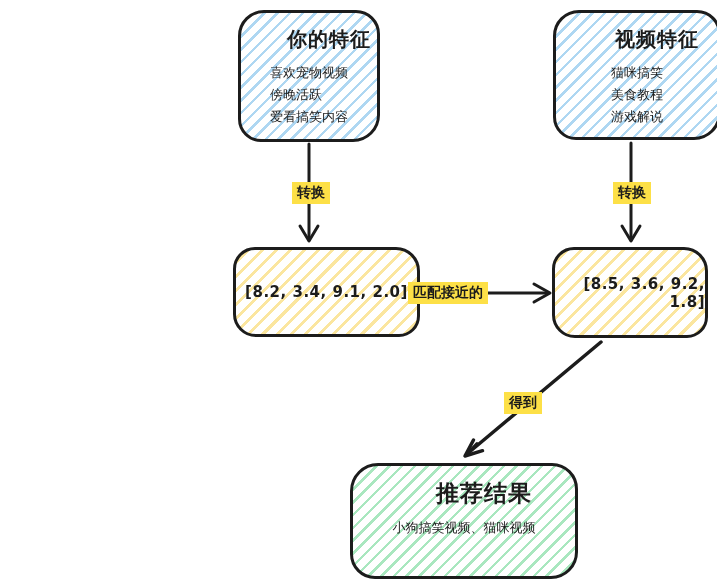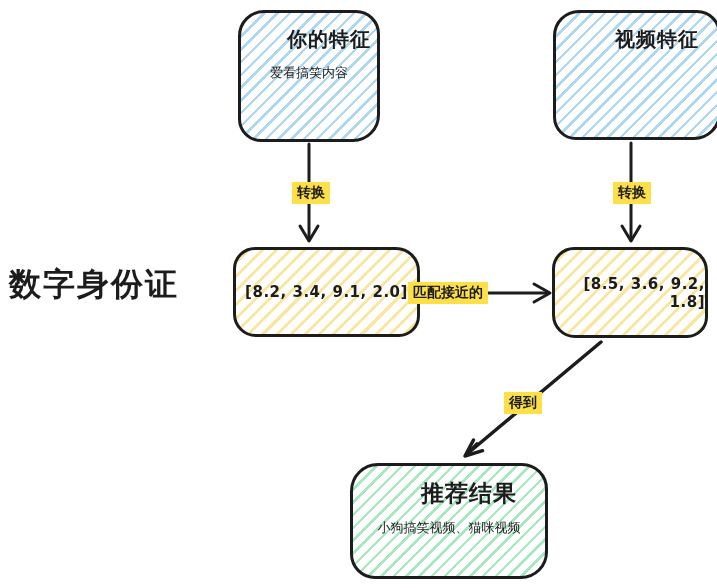--- a/index.html
+++ b/index.html
@@ -41,21 +41,21 @@
   }
   .node.green {
     background-image: repeating-linear-gradient(135deg,
       #ffffff 0px, #ffffff 6.5px, #a9e7bf 6.5px, #a9e7bf 9px);
     border-radius: 28px 26px 27px 25px;
   }
   #user-features { left: 238px; top: 10px; width: 142px; height: 132px; }
   #video-features { left: 553px; top: 10px; width: 168px; height: 130px; }
   #user-vector { left: 233px; top: 247px; width: 187px; height: 90px; }
   #video-vector { left: 552px; top: 247px; width: 156px; height: 91px; text-align: right; }
-  #result-node { left: 350px; top: 463px; width: 198px; height: 116px; }
+  #result-node { left: 350px; top: 463px; width: 228px; height: 116px; }
 
   .node-title {
     font-size: 20px;
     font-weight: 700;
     margin-top: 13px;
     letter-spacing: 1px;
     padding-left: 40px;
   }
   .node-items {
     display: inline-block;
@@ -127,31 +127,37 @@
       <path d="M534,284 L550,293 L534,302"></path>
     </g>
 
     <g stroke-width="3.5">
       <path d="M601,342 L467,454"></path>
       <path d="M473.5,440 L465,456 L482.5,450.7"></path>
       <path d="M477,443.5 L467.5,453.5" stroke-width="3"></path>
     </g>
   </svg>
 
-  <div class="side-label">数字身份证</div>
 
   <div id="user-features" class="node blue">
     <div class="node-title">你的特征</div>
     <div class="node-items">
+      <div>喜欢宠物视频</div>
+      <div>傍晚活跃</div>
       <div>爱看搞笑内容</div>
     </div>
   </div>
 
   <div id="video-features" class="node blue">
     <div class="node-title">视频特征</div>
+    <div class="node-items">
+      <div>猫咪搞笑</div>
+      <div>美食教程</div>
+      <div>游戏解说</div>
+    </div>
   </div>
 
   <div id="user-vector" class="node yellow">
     <div class="vector-value">[8.2, 3.4, 9.1, 2.0]</div>
   </div>
 
   <div id="video-vector" class="node yellow">
     <div class="vector-value">[8.5, 3.6, 9.2, 1.8]</div>
   </div>
 

